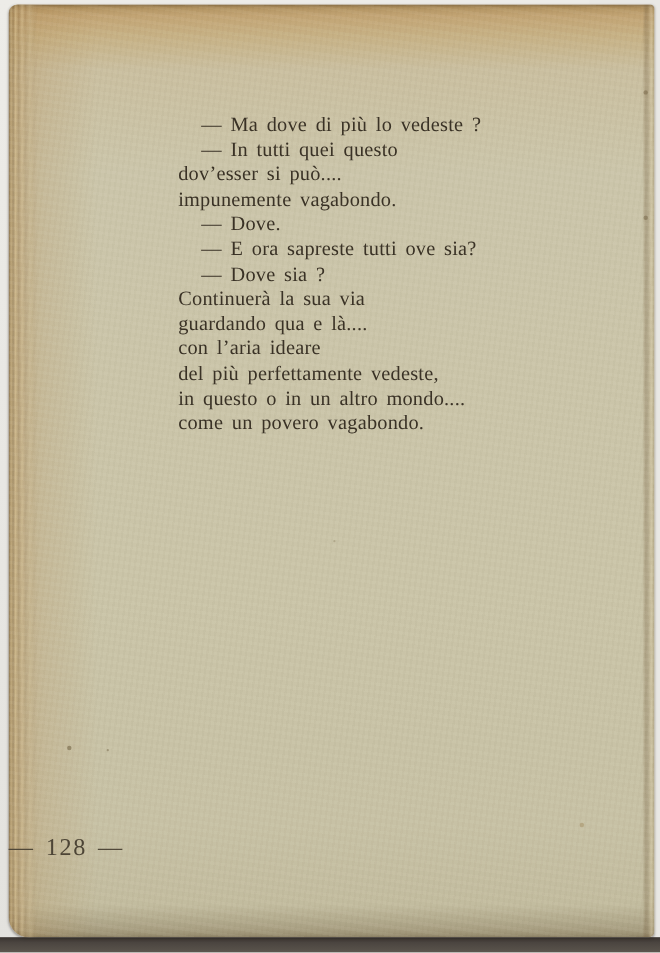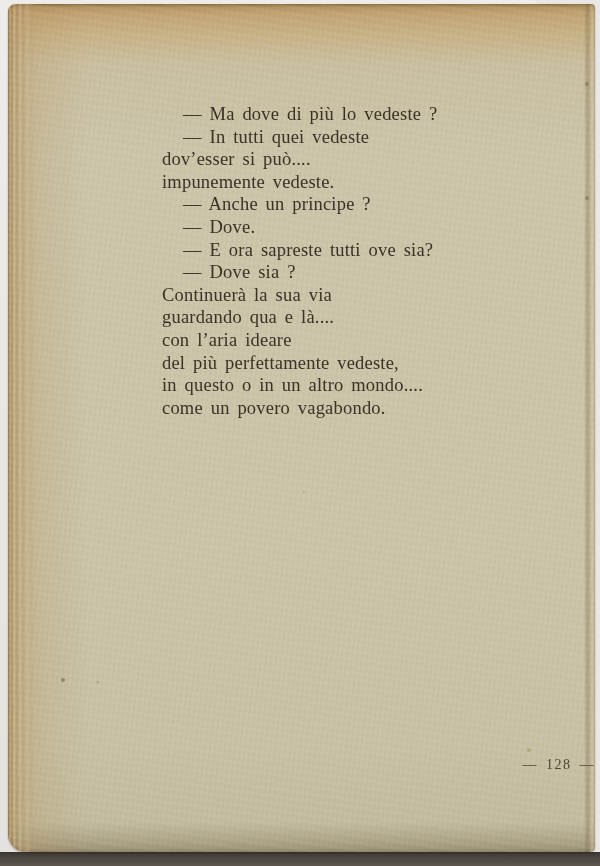--- a/index.html
+++ b/index.html
@@ -115,44 +115,42 @@
     word-spacing: 3px;
   }
   .line { white-space: pre; }
   .line.indent { margin-left: 21px; }
   
   .folio {
     position: absolute;
     top: 753px;
     left: 0;
     width: 100%;
-    padding-left: 18px;
     box-sizing: border-box;
-    text-align: right;
-    font-size: 14px;
+    text-align: left;
+    font-size: 22px;
     letter-spacing: 1.5px;
     word-spacing: 3px;
     color: #4d4536;
   }
 </style>
 </head>
 <body>
 
 <div class="scan">
   <div class="bottom-strip"></div>
   <div class="page">
     <div class="page-stack"></div>
     <div class="grain"></div>
     <div class="specks"></div>
     <div class="poem">
         <div class="line indent">— Ma dove di più lo vedeste ?</div>
-        <div class="line indent">— In tutti quei vedeste</div>
+        <div class="line indent">— In tutti quei questo</div>
         <div class="line">dov’esser si può....</div>
-        <div class="line">impunemente vedeste.</div>
-        <div class="line indent">— Anche un principe ?</div>
+        <div class="line">impunemente vagabondo.</div>
         <div class="line indent">— Dove.</div>
         <div class="line indent">— E ora sapreste tutti ove sia?</div>
         <div class="line indent">— Dove sia ?</div>
         <div class="line">Continuerà la sua via</div>
         <div class="line">guardando qua e là....</div>
         <div class="line">con l’aria ideare</div>
         <div class="line">del più perfettamente vedeste,</div>
         <div class="line">in questo o in un altro mondo....</div>
         <div class="line">come un povero vagabondo.</div>
       </div>

